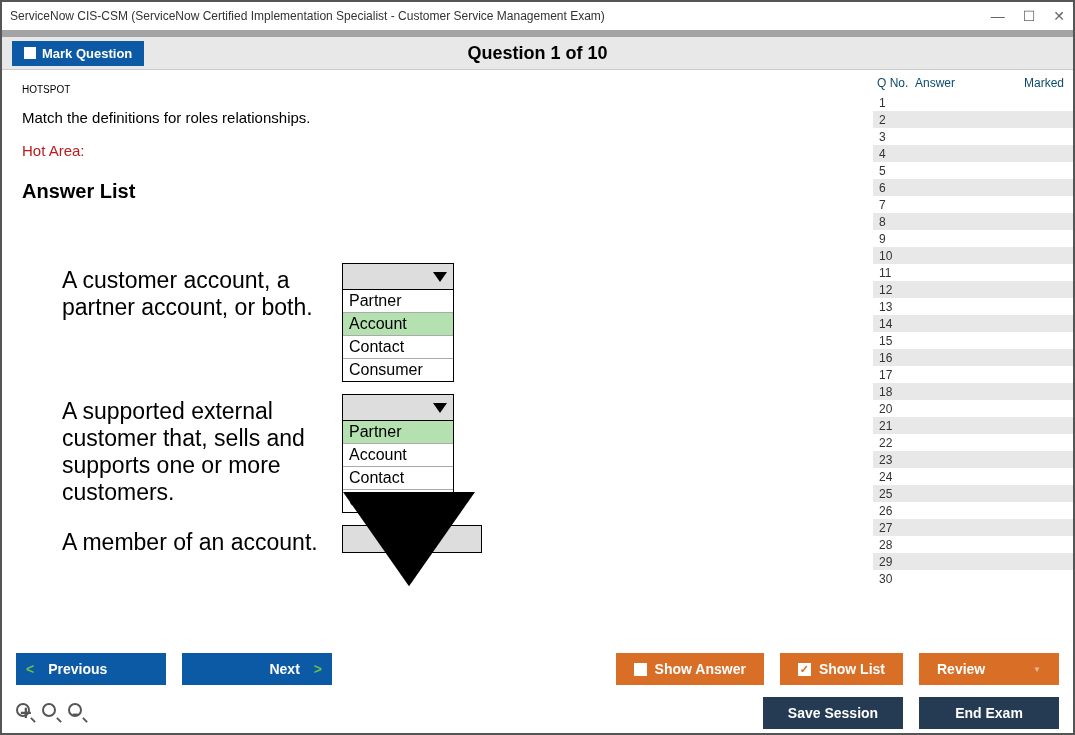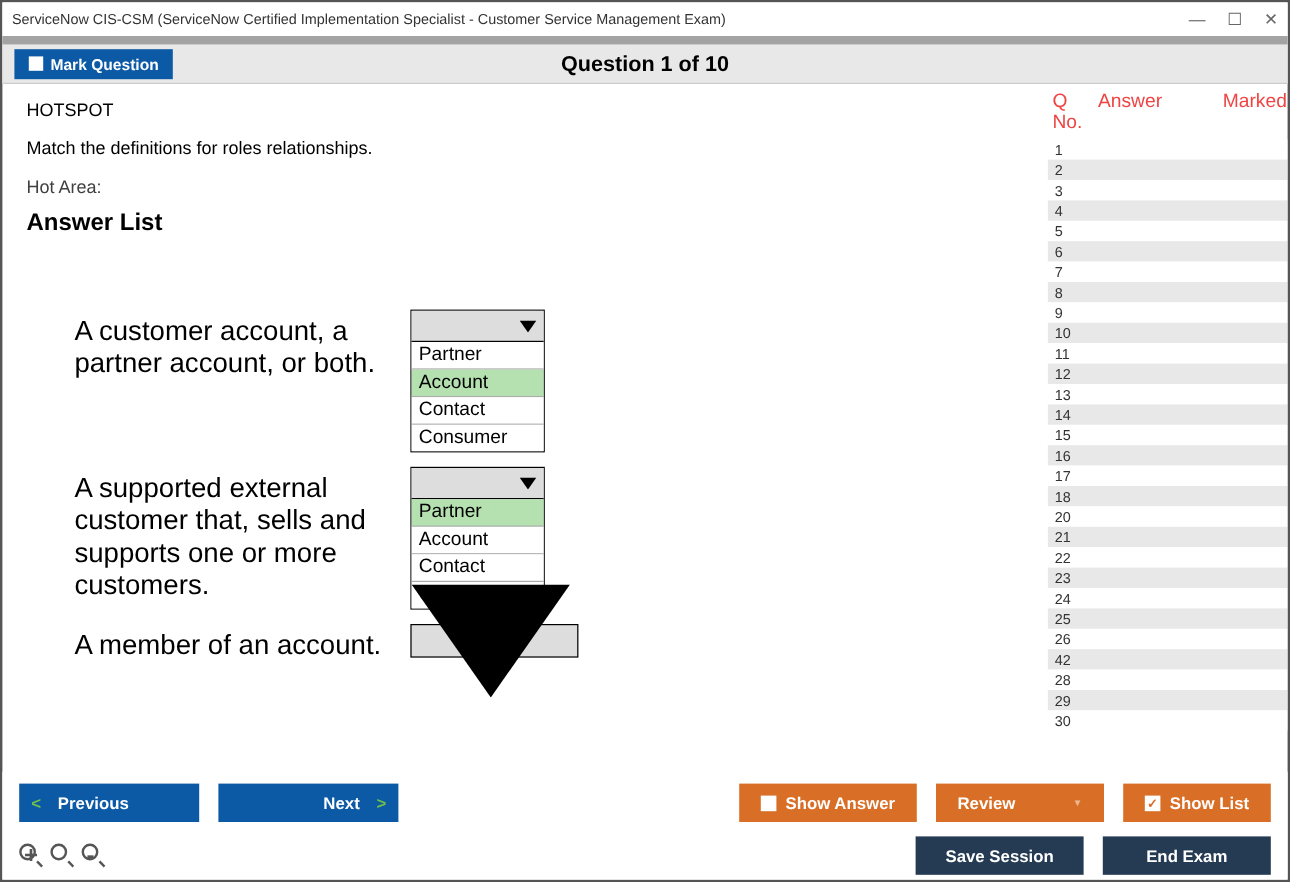--- a/index.html
+++ b/index.html
@@ -67,23 +67,23 @@
       flex: 1;
       display: flex;
       min-height: 0;
     }
     .content-pane {
       flex: 1;
       overflow-y: auto;
       padding: 14px 20px;
       position: relative;
     }
-    .q-type { font-size: 15px; color: #000; margin-bottom: 14px; }
+    .q-type { font-size: 10px; color: #000; margin-bottom: 14px; }
     .q-text { font-size: 15px; color: #000; margin-bottom: 16px; }
-    .hot-area { font-size: 15px; color: #404040; margin-bottom: 10px; }
+    .hot-area { font-size: 15px; color: #b91c1c; margin-bottom: 21px; }
     .answer-area-title { font-size: 20px; font-weight: bold; margin-bottom: 60px; }
     .match-row {
       display: flex;
       align-items: flex-start;
       margin-bottom: 12px;
       margin-left: 40px;
     }
     .match-desc {
       width: 280px;
       font-size: 23px;
@@ -127,22 +127,22 @@
       width: 200px;
       border-left: 0px solid #ccc;
       display: flex;
       flex-direction: column;
       min-height: 0;
       font-size: 12px;
     }
     .side-header {
       display: flex;
       padding: 6px 4px 4px 4px;
-      font-size: 16px;
-      color: #ef4444;
+      font-size: 12px;
+      color: #0c4a6e;
     }
     .side-header .col-qno { width: 38px; }
     .side-header .col-answer { flex: 1; }
     .side-header .col-marked { width: 50px; text-align: center; }
     .side-list {
       flex: 1;
       overflow-y: scroll;
       min-height: 0;
     }
     .side-row {
@@ -351,21 +351,21 @@
           <div class="side-row">
             <span class="rn">24</span>
           </div>
           <div class="side-row">
             <span class="rn">25</span>
           </div>
           <div class="side-row">
             <span class="rn">26</span>
           </div>
           <div class="side-row">
-            <span class="rn">42</span>
+            <span class="rn">27</span>
           </div>
           <div class="side-row">
             <span class="rn">28</span>
           </div>
           <div class="side-row">
             <span class="rn">29</span>
           </div>
           <div class="side-row">
             <span class="rn">30</span>
           </div>
@@ -381,27 +381,27 @@
       </button>
       <button class="btn btn-blue btn-next">
         <span>Next</span>
         <span class="chev">&gt;</span>
       </button>
       <div class="spacer"></div>
       <button class="btn btn-orange">
         <span class="cb"></span>
         <span>Show Answer</span>
       </button>
+      <button class="btn btn-orange">
+        <span class="cb checked"></span>
+        <span>Show List</span>
+      </button>
       <button class="btn btn-orange" style="min-width:140px; justify-content:space-between;">
         <span>Review</span>
         <span class="review-caret">▼</span>
-      </button>
-      <button class="btn btn-orange">
-        <span class="cb checked"></span>
-        <span>Show List</span>
       </button>
     </div>
     <div class="footer-row">
       <div class="zoom-controls">
         <span>
             <span class="zoom-icon">
               <span class="zoom-circle"></span>
               <span class="zoom-handle"></span>
               <span class="zoom-sym">+</span>
             </span>

